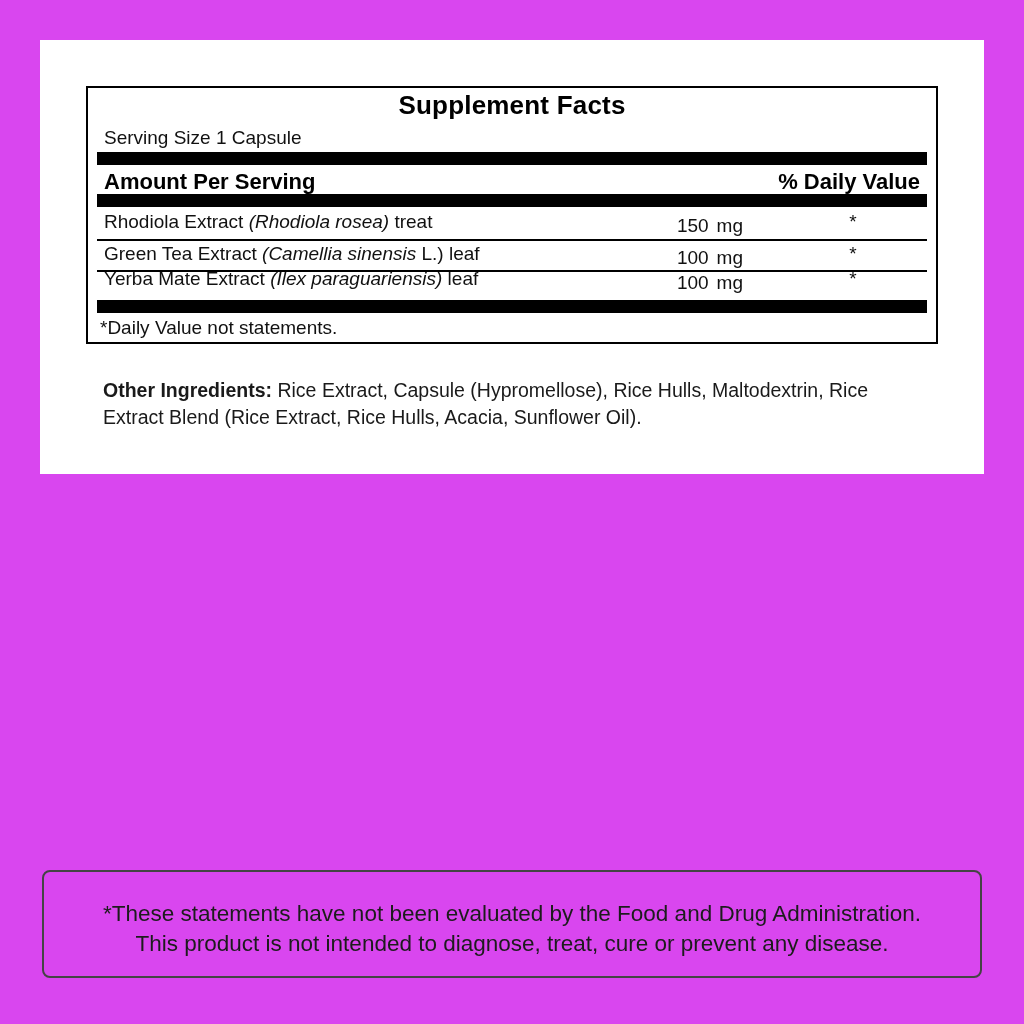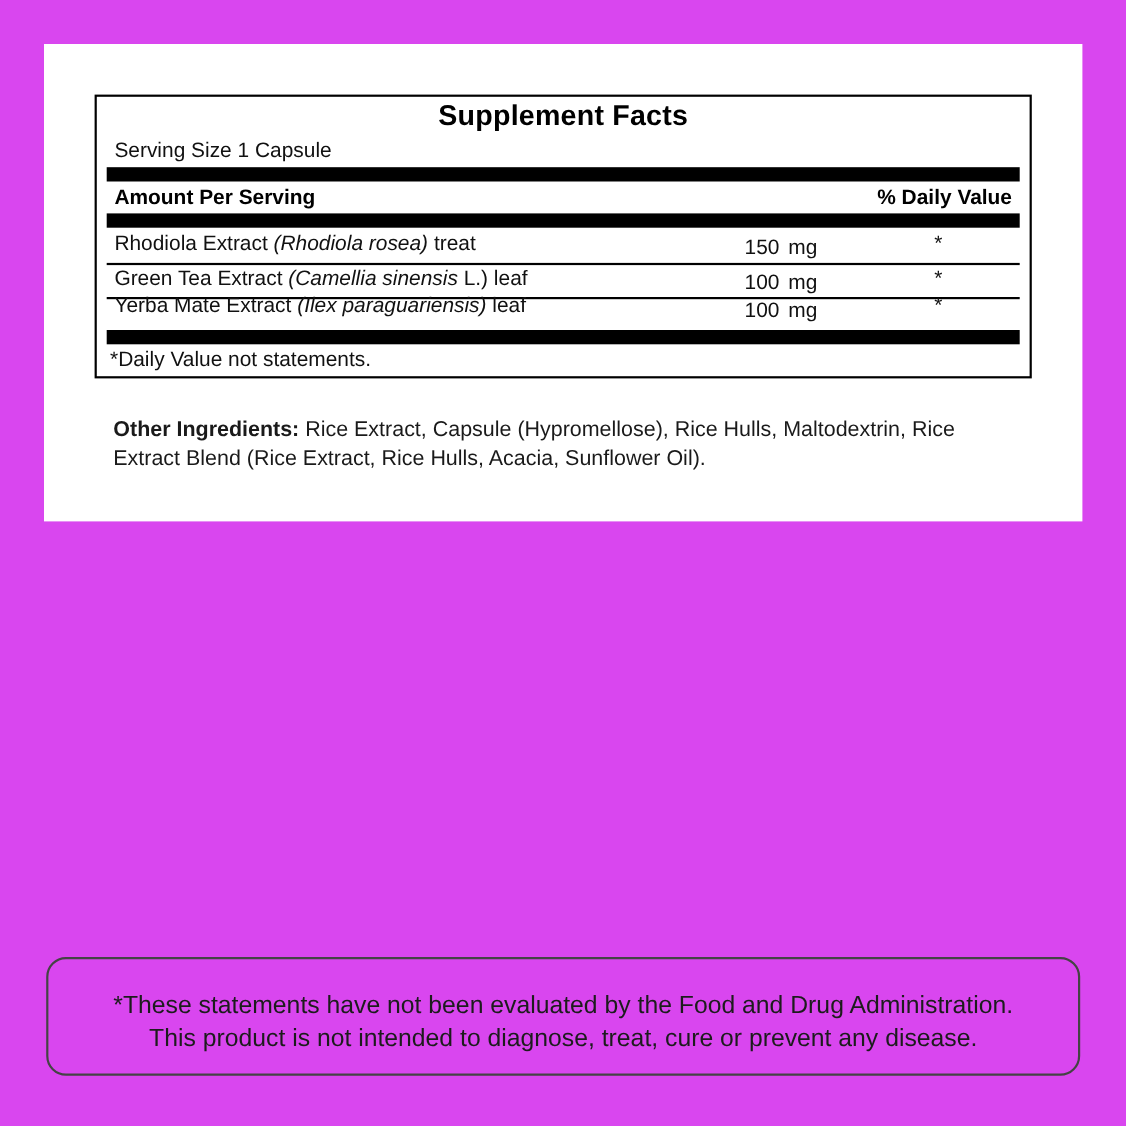--- a/index.html
+++ b/index.html
@@ -62,21 +62,21 @@
   .bar1 { top: 64px; }
   .bar2 { top: 106px; }
   .bar3 { top: 212px; }
   .sf-header {
     position: absolute;
     left: 16px;
     right: 16px;
     top: 81px;
     display: flex;
     justify-content: space-between;
-    font-size: 19px;
+    font-size: 22px;
     font-weight: 700;
     color: #000000;
   }
   .sf-row {
     position: absolute;
     left: 0;
     width: 100%;
     height: 27px;
     font-size: 19px;
   }
@@ -127,21 +127,21 @@
   }
   .other-ing .bold { font-weight: 700; }
   .disclaimer {
     position: absolute;
     left: 42px;
     top: 870px;
     width: 940px;
     height: 108px;
     box-sizing: border-box;
     border: 2px solid #444444;
-    border-radius: 18px;
+    border-radius: 8px;
     background: transparent;
     text-align: center;
     padding-top: 27px;
     font-size: 22.5px;
     line-height: 30px;
     color: #1c1c1c;
   }
   .italic { font-style: italic; }
 </style>
 </head>

